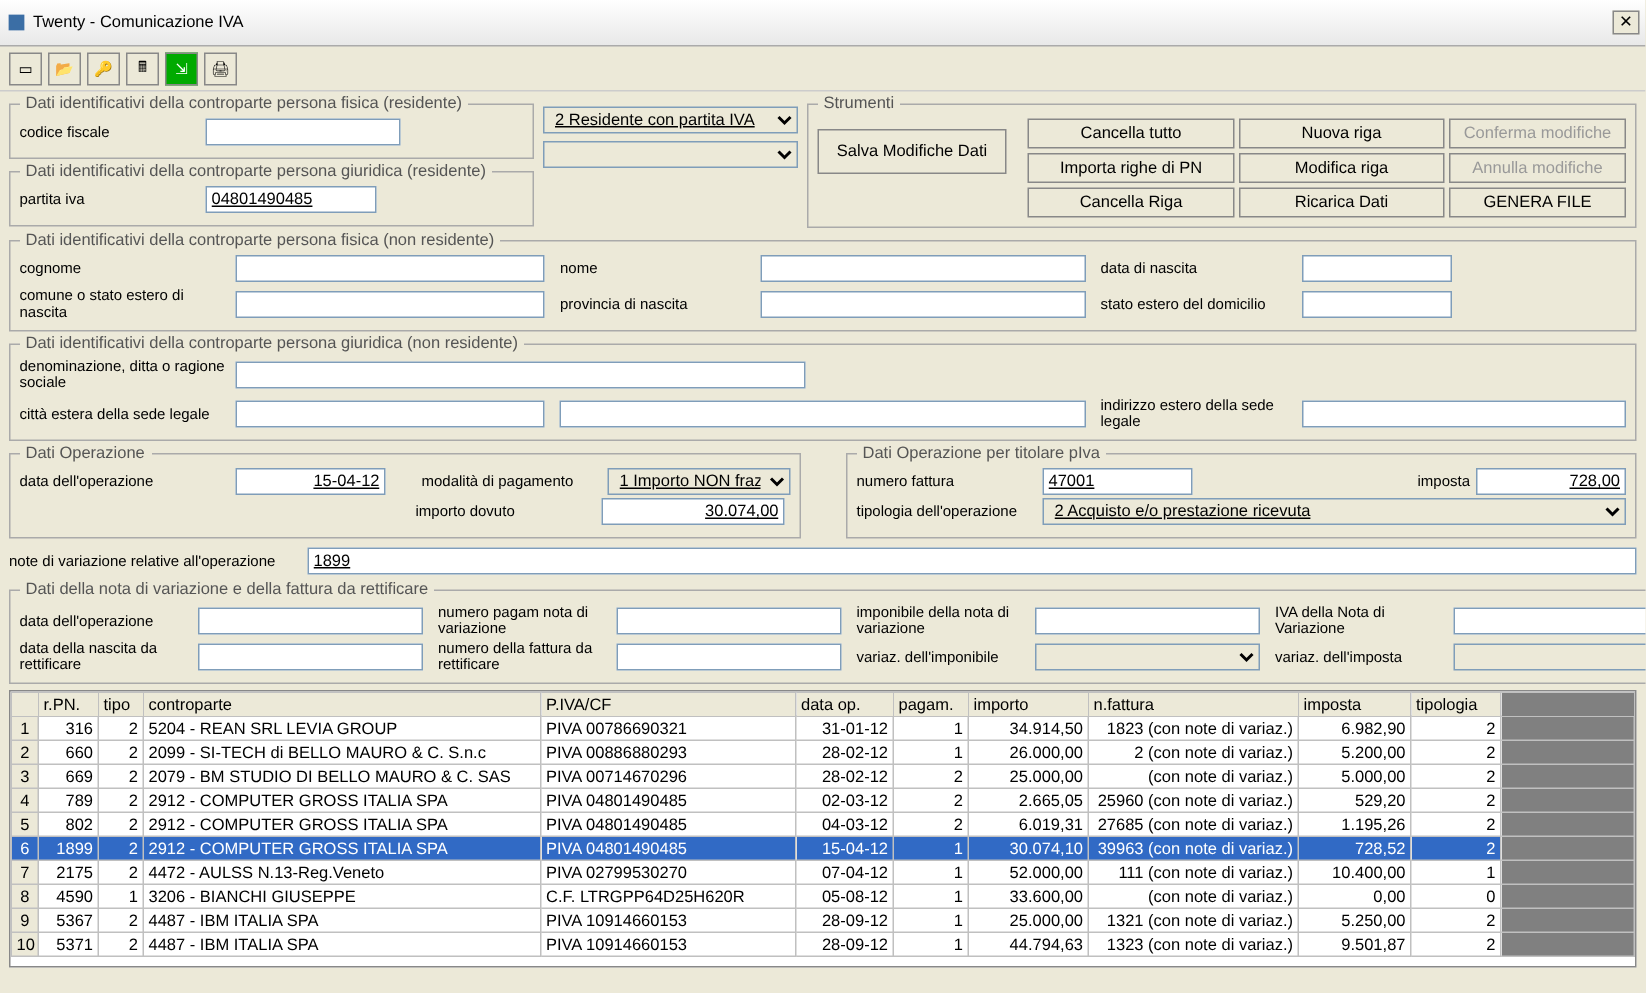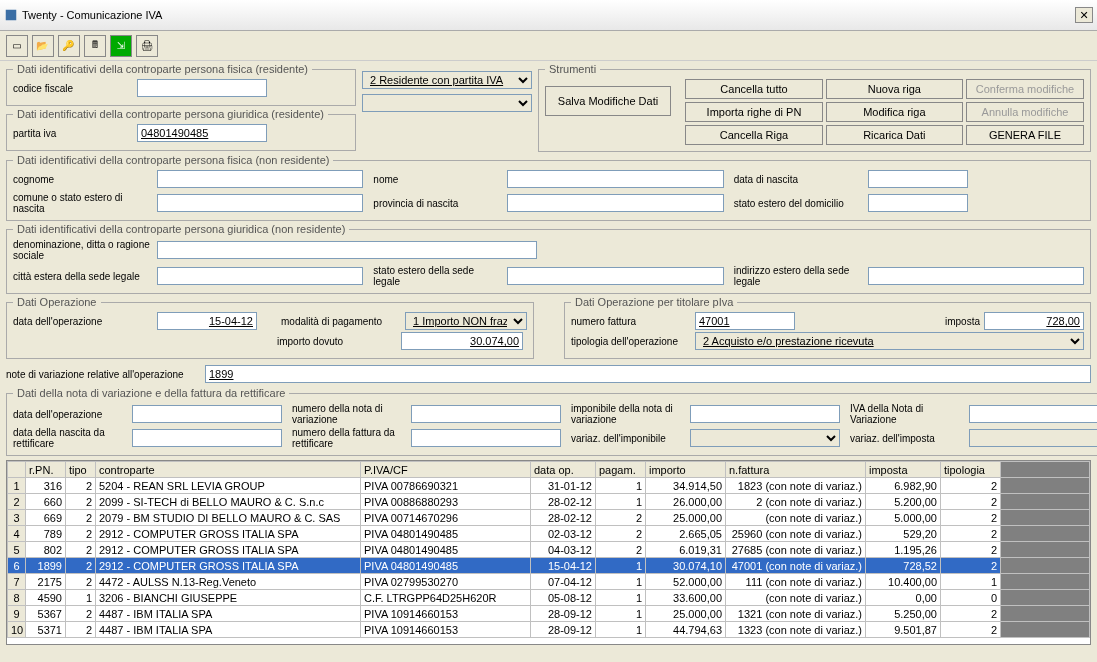--- a/index.html
+++ b/index.html
@@ -67,21 +67,21 @@
       <legend>Dati identificativi della controparte persona fisica (residente)</legend>
       <div class="row">
         <span class="lbl" style="width:120px">codice fiscale</span>
         <input class="fld" style="width: 130px;">
       </div>
     </fieldset>
     <fieldset>
       <legend>Dati identificativi della controparte persona giuridica (residente)</legend>
       <div class="row">
         <span class="lbl" style="width:120px">partita iva</span>
-        <input class="fld" style="width: 130px;" value="04801490485">
+        <input class="fld" style="width: 114px;" value="04801490485">
       </div>
     </fieldset>
   </div>
   <div class="top-mid">
     <select class="fld" style="width:170px;margin-bottom:5px"><option>2 Residente con partita IVA</option></select>
     <select class="fld" style="width:170px"><option></option></select>
   </div>
   <div class="top-right">
     <fieldset>
       <legend>Strumenti</legend>
@@ -141,21 +141,20 @@
   <div class="pair">
         <span class="lbl" style="width:140px">denominazione, ditta o ragione sociale</span>
         <input class="fld" style="width: 380px;">
       </div>
   <div class="three" style="margin-top:4px">
     <div class="pair">
           <span class="lbl" style="width:140px">città estera della sede legale</span>
           <input class="fld" style="flex: 1 1 0%;">
         </div>
     <div class="pair">
-          <span class="lbl" style="width:130px">stato estero della sede legale</span>
           <input class="fld" style="flex: 1 1 0%;">
         </div>
     <div class="pair">
           <span class="lbl" style="width:130px">indirizzo estero della sede legale</span>
           <input class="fld" style="flex: 1 1 0%;">
         </div>
   </div>
 </fieldset>
 
 <div class="half">
@@ -195,21 +194,21 @@
 </div>
 
 <fieldset>
   <legend>Dati della nota di variazione e della fattura da rettificare</legend>
   <div class="four">
     <div class="pair">
           <span class="lbl" style="width:115px">data dell'operazione</span>
           <input class="fld" style="flex: 1 1 0%;">
         </div>
     <div class="pair">
-          <span class="lbl" style="width:115px">numero della nota di variazione</span>
+          <span class="lbl" style="width:115px">numero pagam nota di variazione</span>
           <input class="fld" style="flex: 1 1 0%;">
         </div>
     <div class="pair">
           <span class="lbl" style="width:115px">imponibile della nota di variazione</span>
           <input class="fld" style="flex: 1 1 0%;">
         </div>
     <div class="pair">
           <span class="lbl" style="width:115px">IVA della Nota di Variazione</span>
           <input class="fld" style="flex: 1 1 0%;">
         </div>
@@ -325,21 +324,21 @@
           </tr>
           <tr class="sel">
             <td class="rowhdr">6</td>
             <td class="num">1899</td>
             <td class="num">2</td>
             <td>2912 - COMPUTER GROSS ITALIA SPA</td>
             <td>PIVA 04801490485</td>
             <td class="num">15-04-12</td>
             <td class="num">1</td>
             <td class="num">30.074,10</td>
-            <td class="num">47001 (con note di variaz.)</td>
+            <td class="num">39963 (con note di variaz.)</td>
             <td class="num">728,52</td>
             <td class="num">2</td>
             <td style="background:#808080"></td>
           </tr>
           <tr>
             <td class="rowhdr">7</td>
             <td class="num">2175</td>
             <td class="num">2</td>
             <td>4472 - AULSS N.13-Reg.Veneto</td>
             <td>PIVA 02799530270</td>

